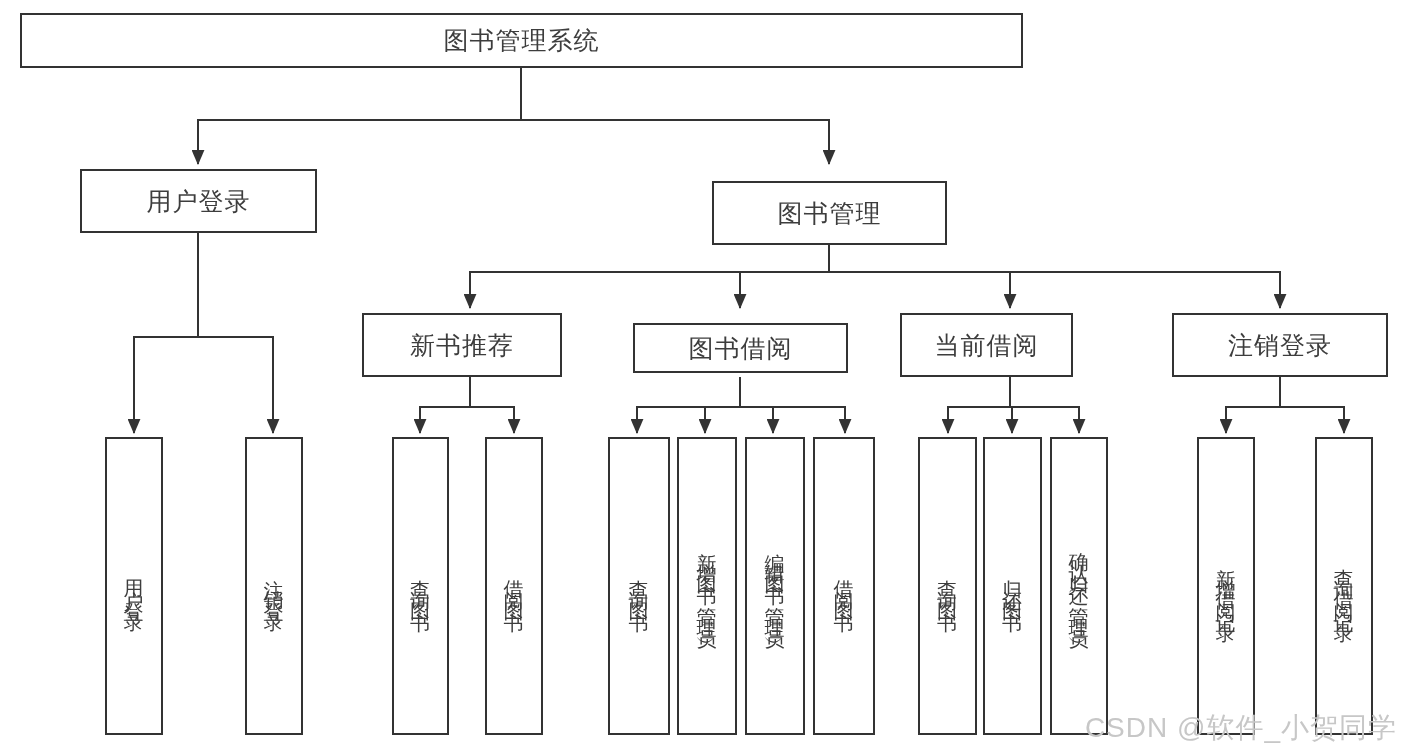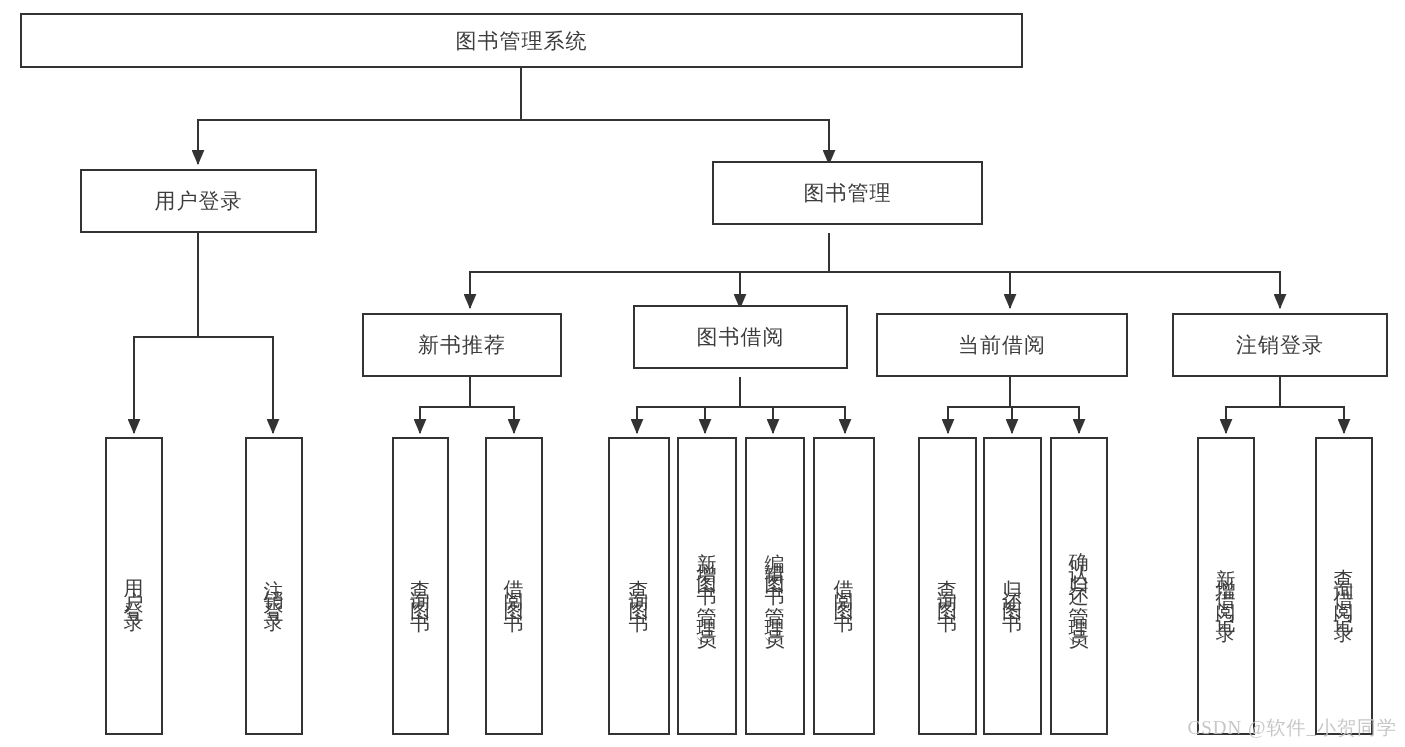--- a/index.html
+++ b/index.html
@@ -21,39 +21,38 @@
   }
   .box{
     position:absolute;
     border:2px solid var(--line);
     background:#ffffff;
     display:flex;
     align-items:center;
     justify-content:center;
   }
   .box.h span{
-    font-size:21px;
+    font-size:25px;
     letter-spacing:1px;
     white-space:nowrap;
   }
   .box.v span{
     writing-mode:vertical-rl;
     font-size:20px;
     letter-spacing:11px;
     line-height:1;
   }
   .watermark{
     position:absolute;
     right:8px;
-    bottom:6px;
-    font-size:19px;
+    bottom:0;
+    font-size:28px;
     color:var(--wm);
     letter-spacing:1px;
     pointer-events:none;
-    font-family:Liberation Serif, serif;
   }
 </style>
 </head>
 <body>
 
 <svg id="connectors" viewBox="0 0 1405 747" xmlns="http://www.w3.org/2000/svg">
   <defs>
     <marker id="arrow" viewBox="0 0 14 12" refX="13" refY="6" markerWidth="15" markerHeight="13" markerUnits="userSpaceOnUse" orient="auto">
       <path d="M0 0 L14 6 L0 12 Z" fill="#333333"></path>
     </marker>
@@ -96,31 +95,31 @@
   </g>
 </svg>
 
 <div class="box h" style="left:20px;top:13px;width:1003px;height:55px">
   <span>图书管理系统</span>
 </div>
 
 <div class="box h" style="left:80px;top:169px;width:237px;height:64px">
   <span>用户登录</span>
 </div>
-<div class="box h" style="left:712px;top:161px;width:271px;height:64px">
+<div class="box h" style="left:712px;top:181px;width:235px;height:64px">
   <span>图书管理</span>
 </div>
 
 <div class="box h" style="left:362px;top:313px;width:200px;height:64px">
   <span>新书推荐</span>
 </div>
-<div class="box h" style="left:633px;top:305px;width:215px;height:64px">
+<div class="box h" style="left:633px;top:323px;width:215px;height:50px">
   <span>图书借阅</span>
 </div>
-<div class="box h" style="left:876px;top:313px;width:252px;height:64px">
+<div class="box h" style="left:900px;top:313px;width:173px;height:64px">
   <span>当前借阅</span>
 </div>
 <div class="box h" style="left:1172px;top:313px;width:216px;height:64px">
   <span>注销登录</span>
 </div>
 
 <div class="box v" style="left:105px;top:437px;width:58px;height:298px">
   <span>用户登录</span>
 </div>
 <div class="box v" style="left:245px;top:437px;width:58px;height:298px">

